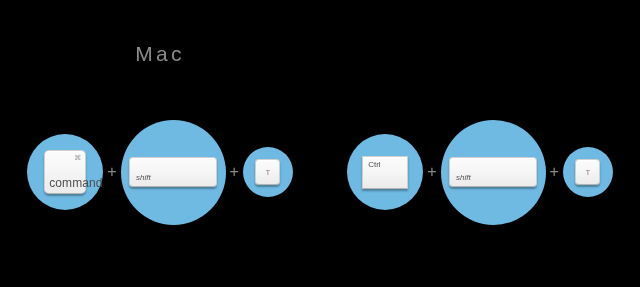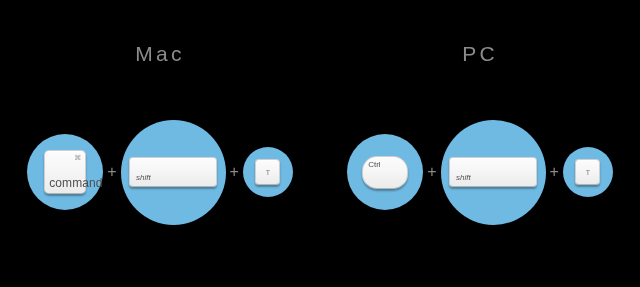--- a/index.html
+++ b/index.html
@@ -125,21 +125,21 @@
     font-size: 12px;
     line-height: 1;
     color: #4f4f4f;
     letter-spacing: 0.1px;
   }
 
   
   .keycap.k-ctrl {
     width: 46px;
     height: 33px;
-    border-radius: 15px;
+    border-radius: 0;
   }
   .keycap.k-ctrl .word {
     position: absolute;
     left: 5px;
     top: 4px;
     font-size: 8px;
     line-height: 1;
     color: #4f4f4f;
   }
 
@@ -214,21 +214,20 @@
             <span class="word">T</span>
           </div>
         </div>
       </div>
 
     </div>
   </div>
 
   <div class="panel pc">
 
-    <div class="panel-title">PC</div>
 
     <div class="combo">
 
       <div class="key-slot">
         <div class="disc s-md">
           <div class="keycap k-ctrl">
             <span class="word">Ctrl</span>
           </div>
         </div>
       </div>

